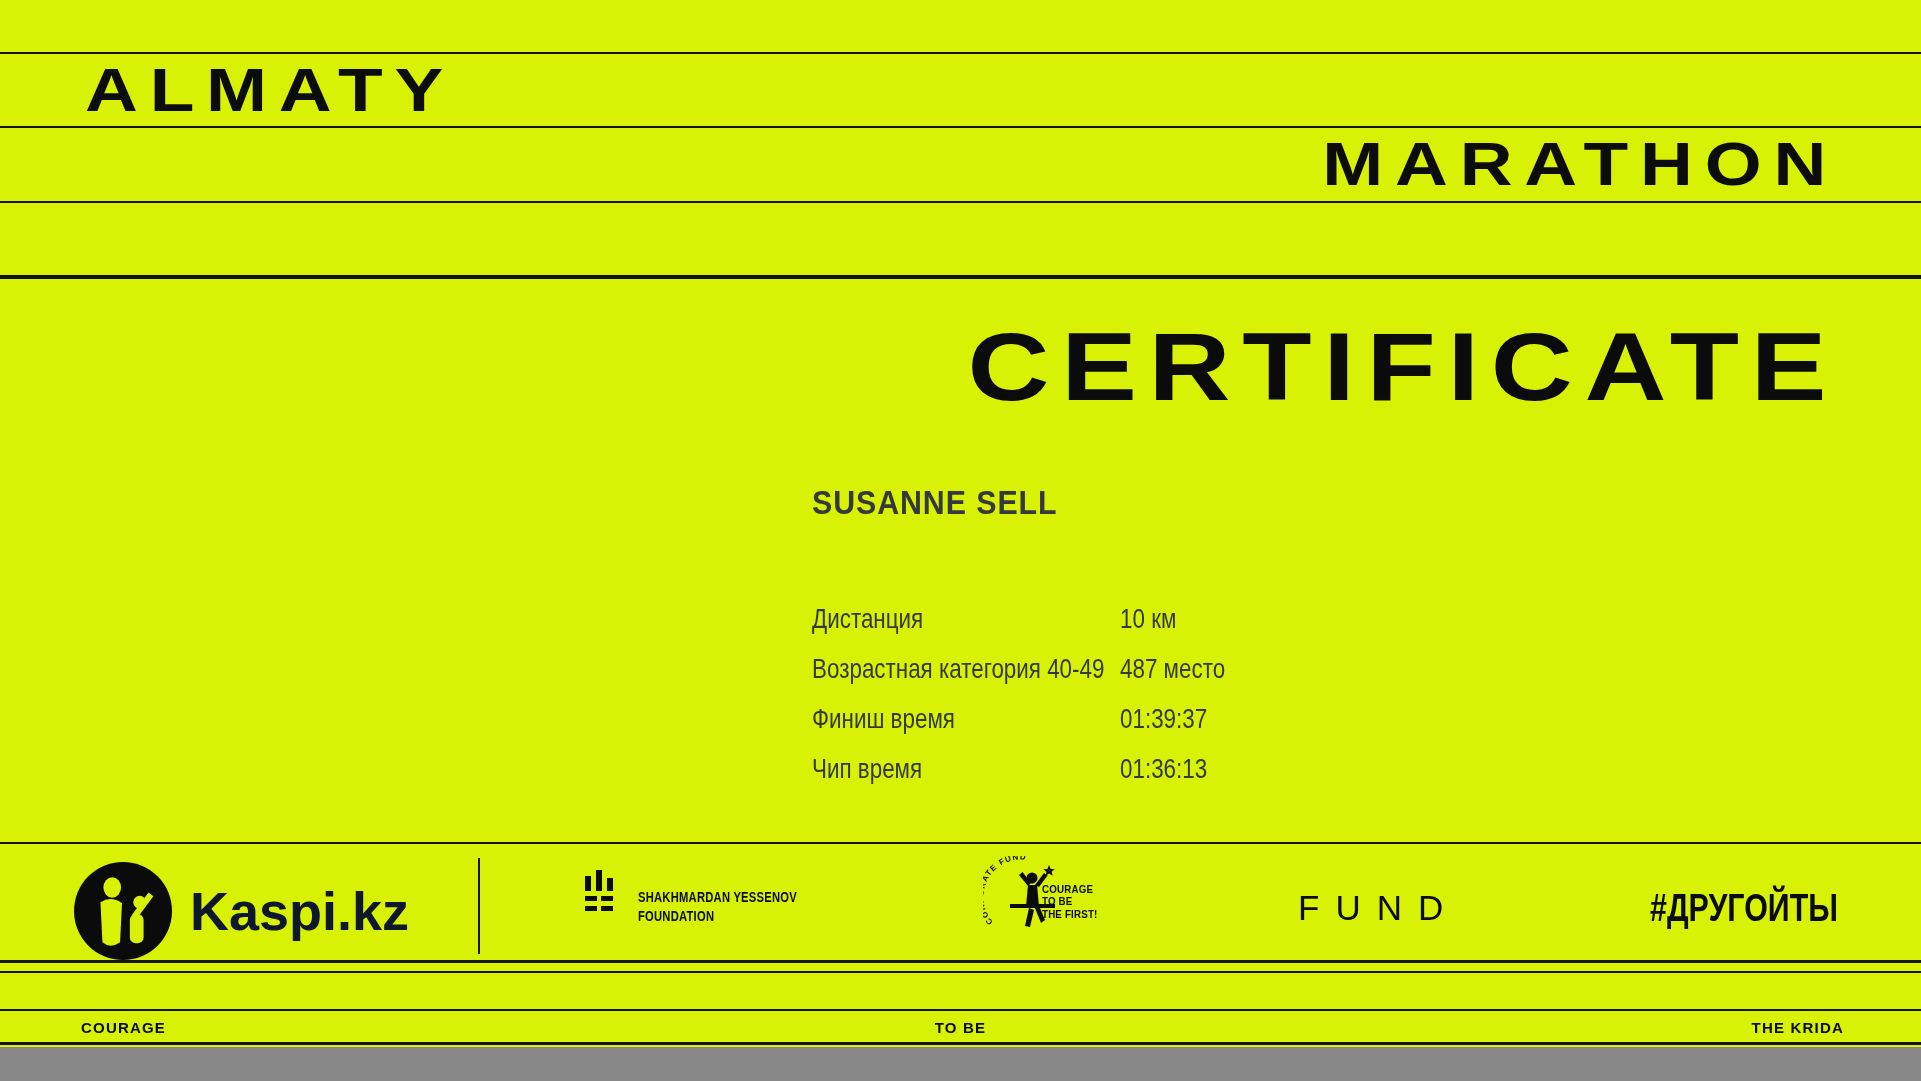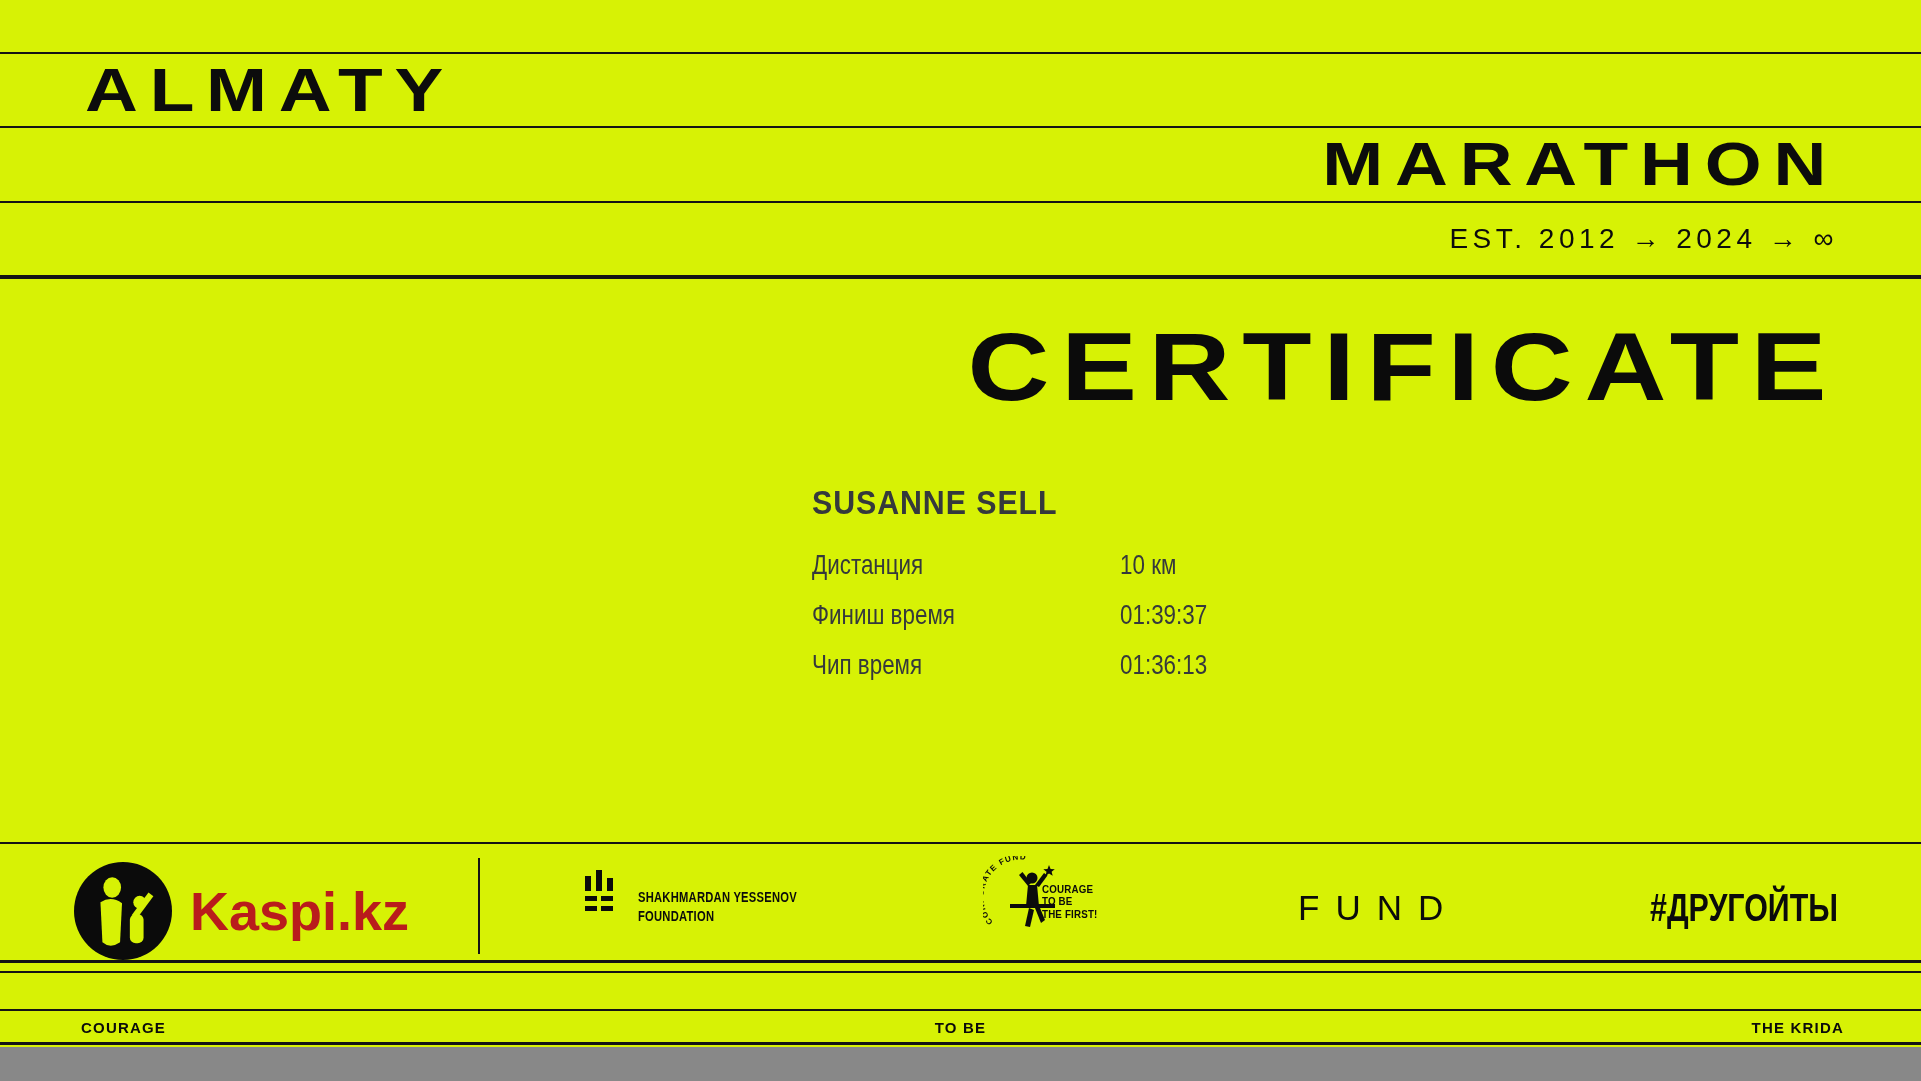--- a/index.html
+++ b/index.html
@@ -25,31 +25,31 @@
     font-size:28px;font-weight:normal;letter-spacing:4.5px;white-space:nowrap;}
 
   .cert-title{position:absolute;right:83px;top:317px;height:100px;line-height:100px;
     font-size:97px;font-weight:bold;letter-spacing:10px;white-space:nowrap;
     transform:scaleX(1.17);transform-origin:right center;color:#0B0B0B;}
 
   .recipient{position:absolute;left:812px;top:483px;height:40px;line-height:40px;
     font-size:33px;font-weight:bold;letter-spacing:1px;color:#35393C;white-space:nowrap;
     transform:scaleX(0.92);transform-origin:left center;}
 
-  .results{position:absolute;left:812px;top:540px;width:760px;color:#35393C;}
+  .results{position:absolute;left:812px;top:594px;width:760px;color:#35393C;}
   .result-row{position:relative;height:50px;line-height:50px;font-size:28px;}
   .result-label{position:absolute;left:0;display:inline-block;white-space:nowrap;
     transform:scaleX(0.8);transform-origin:left center;}
   .result-value{position:absolute;left:308px;display:inline-block;white-space:nowrap;
     transform:scaleX(0.8);transform-origin:left center;}
 
   
   .kaspi-logo{position:absolute;left:74px;top:862px;}
   .kaspi-word{position:absolute;left:190px;top:878px;height:66px;line-height:66px;
-    font-size:54px;font-weight:bold;letter-spacing:0;color:#b91c1c;white-space:nowrap;}
+    font-size:54px;font-weight:bold;letter-spacing:0;color:#0f172a;white-space:nowrap;}
   .sponsor-divider{left:478px;top:858px;height:96px;}
   .yessenov-icon{position:absolute;left:585px;top:870px;}
   .yessenov-text{position:absolute;left:638px;top:888px;font-size:14px;font-weight:bold;
     line-height:19px;letter-spacing:0.3px;white-space:nowrap;
     transform:scaleX(0.8);transform-origin:left top;color:#0B0B0B;}
   .corp-logo{position:absolute;left:983px;top:856px;}
   .corp-text{position:absolute;left:1042px;top:883px;font-size:11.5px;font-weight:bold;
     line-height:12.3px;letter-spacing:0.2px;white-space:nowrap;
     transform:scaleX(0.85);transform-origin:left top;color:#0B0B0B;}
   .krida-word{position:absolute;left:1298px;top:888px;height:40px;line-height:40px;
@@ -79,30 +79,33 @@
   <div class="hline" style="top:842px;height:2px"></div>
   <div class="hline" style="top:960px;height:3px"></div>
   <div class="hline" style="top:971px;height:2px"></div>
   <div class="hline" style="top:1009px;height:2px"></div>
   <div class="hline" style="top:1042px;height:3px"></div>
   <div class="hline" style="top:1050px;height:3px"></div>
   <div class="bottom-bar"></div>
 
   <div class="row-almaty">ALMATY</div>
   <div class="row-marathon">MARATHON</div>
-  <div class="row-est">EST. 2012 → 2024 → ∞</div>
 
   <div class="cert-title">CERTIFICATE</div>
 
   <div class="recipient">SUSANNE SELL</div>
 
   <div class="results">
     <div class="result-row">
       <span class="result-label">Дистанция</span>
       <span class="result-value">10 км</span>
+    </div>
+    <div class="result-row">
+      <span class="result-label">Возрастная категория 40-49</span>
+      <span class="result-value">487 место</span>
     </div>
     <div class="result-row">
       <span class="result-label">Финиш время</span>
       <span class="result-value">01:39:37</span>
     </div>
     <div class="result-row">
       <span class="result-label">Чип время</span>
       <span class="result-value">01:36:13</span>
     </div>
   </div>

